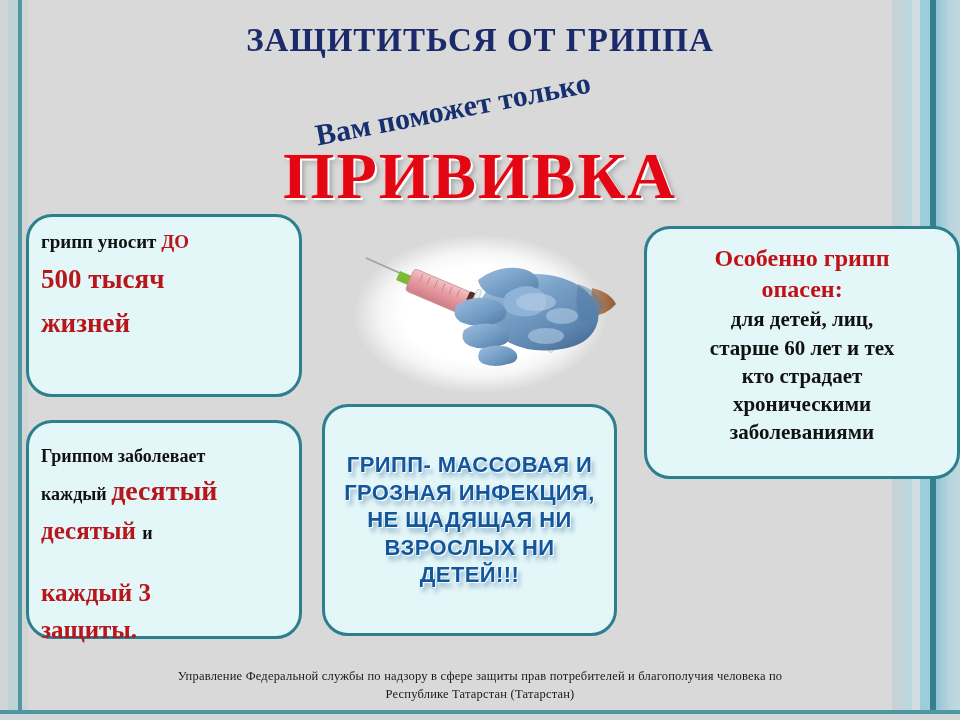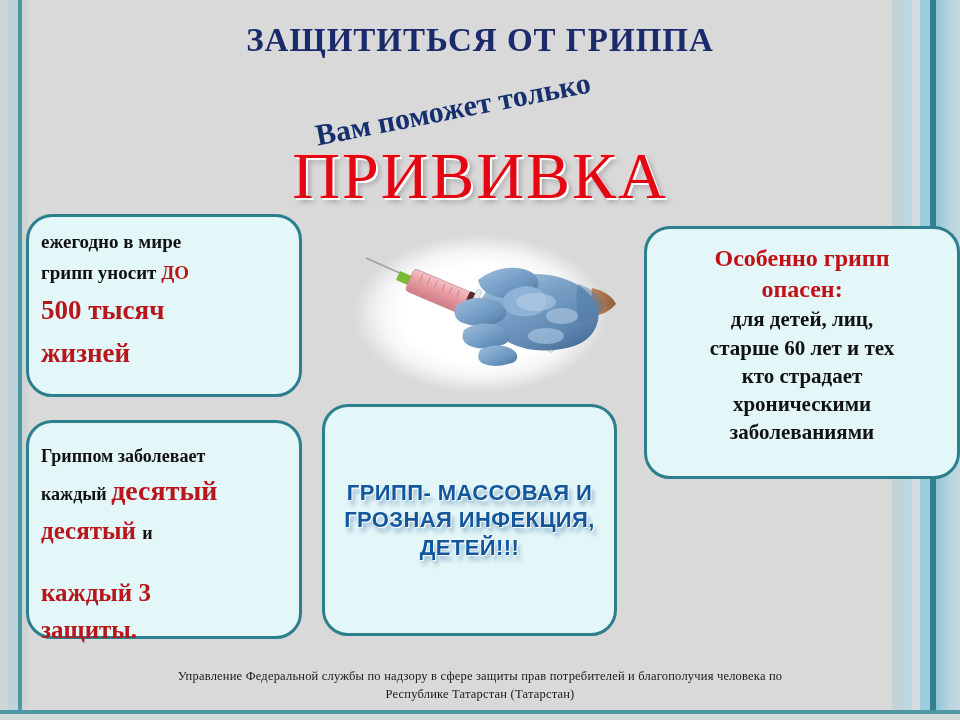--- a/index.html
+++ b/index.html
@@ -78,21 +78,21 @@
     font-weight: bold;
     color: #16306f;
     white-space: nowrap;
   }
   .heading-hero {
     position: absolute;
     left: 0; right: 0;
     top: 138px;
     text-align: center;
     font-size: 66px;
-    font-weight: normal;
+    font-weight: bold;
     letter-spacing: 2px;
     color: #e30613;
     white-space: nowrap;
     text-shadow:
       2px 2px 0 #ffffff,
       4px 4px 5px rgba(120,120,120,.55),
       -1px -1px 0 #f7c9c9;
   }
 
   
@@ -297,21 +297,20 @@
         <ellipse cx="206" cy="78" rx="20" ry="9"></ellipse>
         <ellipse cx="232" cy="92" rx="16" ry="8"></ellipse>
         <ellipse cx="216" cy="112" rx="18" ry="8"></ellipse>
       </g>
 
       <path d="M248 60 q20 6 26 22 q-6 14 -24 16 q-6 -18 -2 -38 Z" fill="#4f7aa4" opacity="0.5"></path>
     </svg>
   </div>
 
   <div class="box" id="box-annual-deaths">
-    <p class="l1 line1">ежегодно в мире</p>
     <p class="l1 line2">
       <span class="blk">грипп уносит</span>
       <span class="red">ДО</span>
     </p>
     <p class="l1 line3">
       <span>500</span>
       <span>тысяч</span>
     </p>
     <p class="l1 line4">жизней</p>
   </div>
@@ -327,20 +326,22 @@
       <span class="blk" style="font-size:18px">и</span>
     </p>
     <p class="l1 ln s4 red">каждый 3</p>
     <p class="l1 ln s5 red">защиты.</p>
   </div>
 
   <div class="box" id="box-mass-infection">
     <div class="mass-text">
       <div>ГРИПП- МАССОВАЯ И</div>
       <div>ГРОЗНАЯ ИНФЕКЦИЯ,</div>
+      <div>НЕ ЩАДЯЩАЯ НИ</div>
+      <div>ВЗРОСЛЫХ НИ</div>
       <div>ДЕТЕЙ!!!</div>
     </div>
   </div>
 
   <div class="box" id="box-at-risk">
     <p class="hdr">Особенно грипп</p>
     <p class="hdr">опасен:</p>
     <p class="bdy">для детей,  лиц,</p>
     <p class="bdy">старше 60 лет и тех</p>
     <p class="bdy">кто страдает</p>

